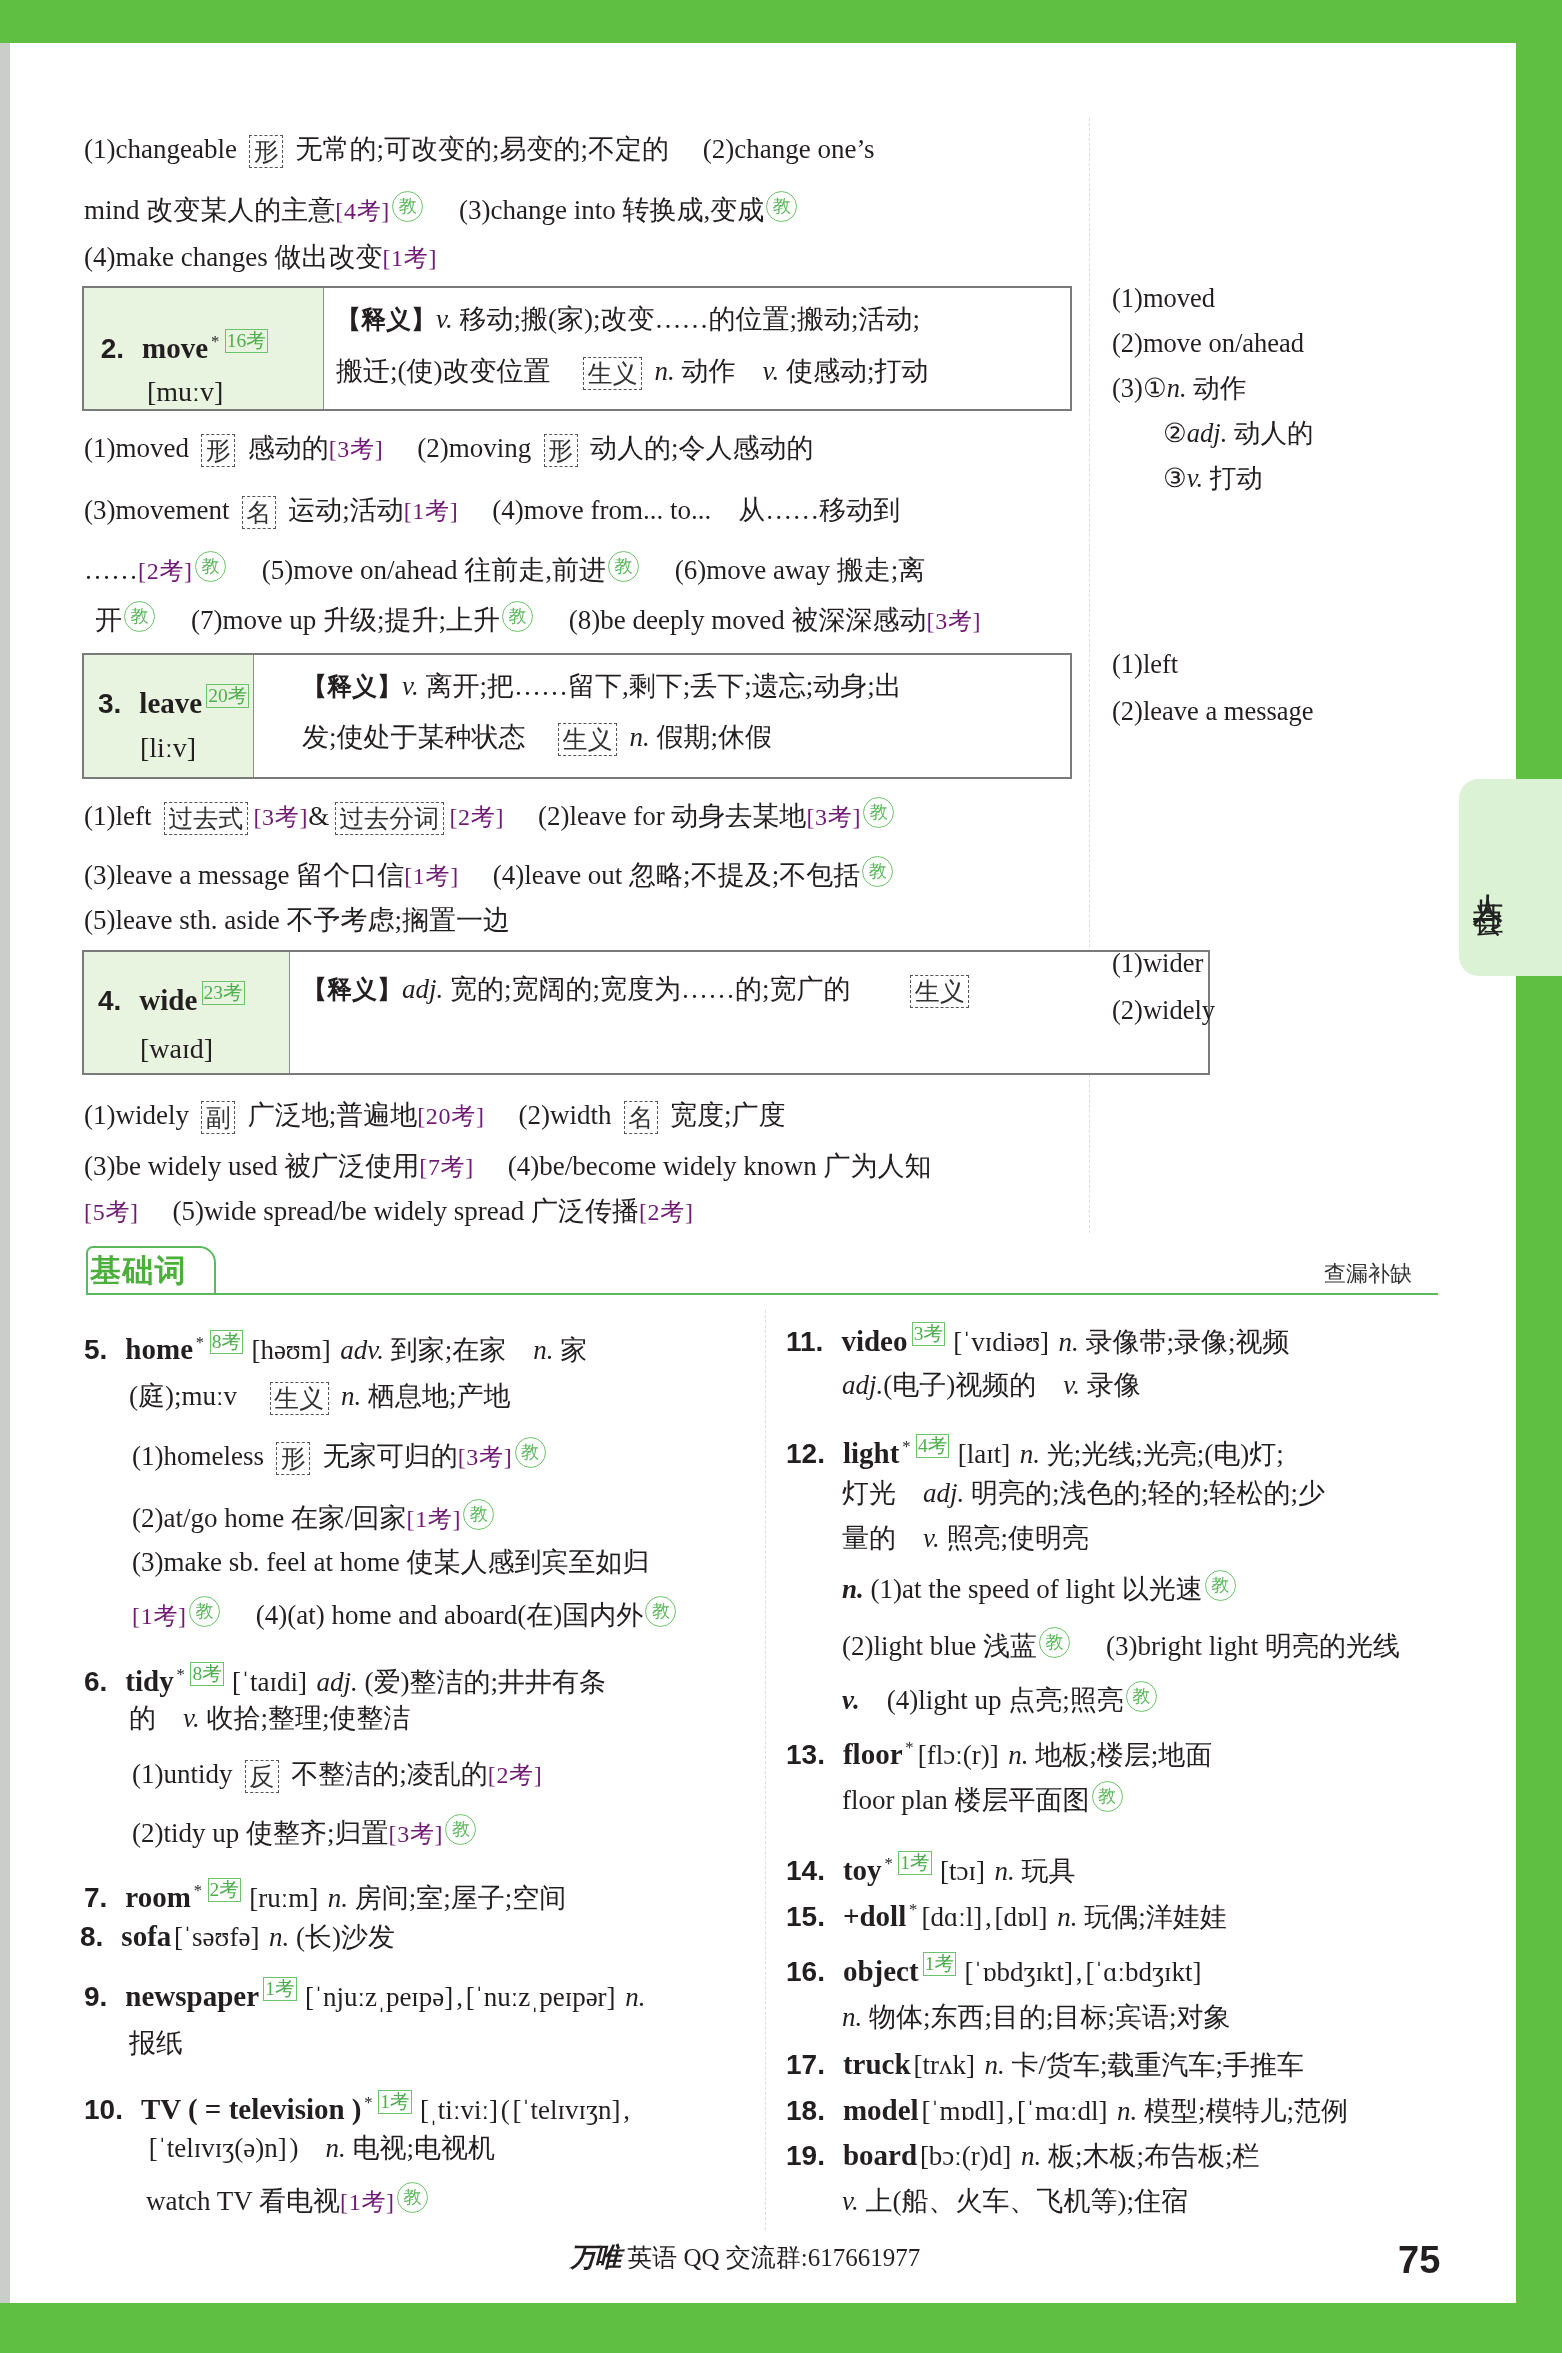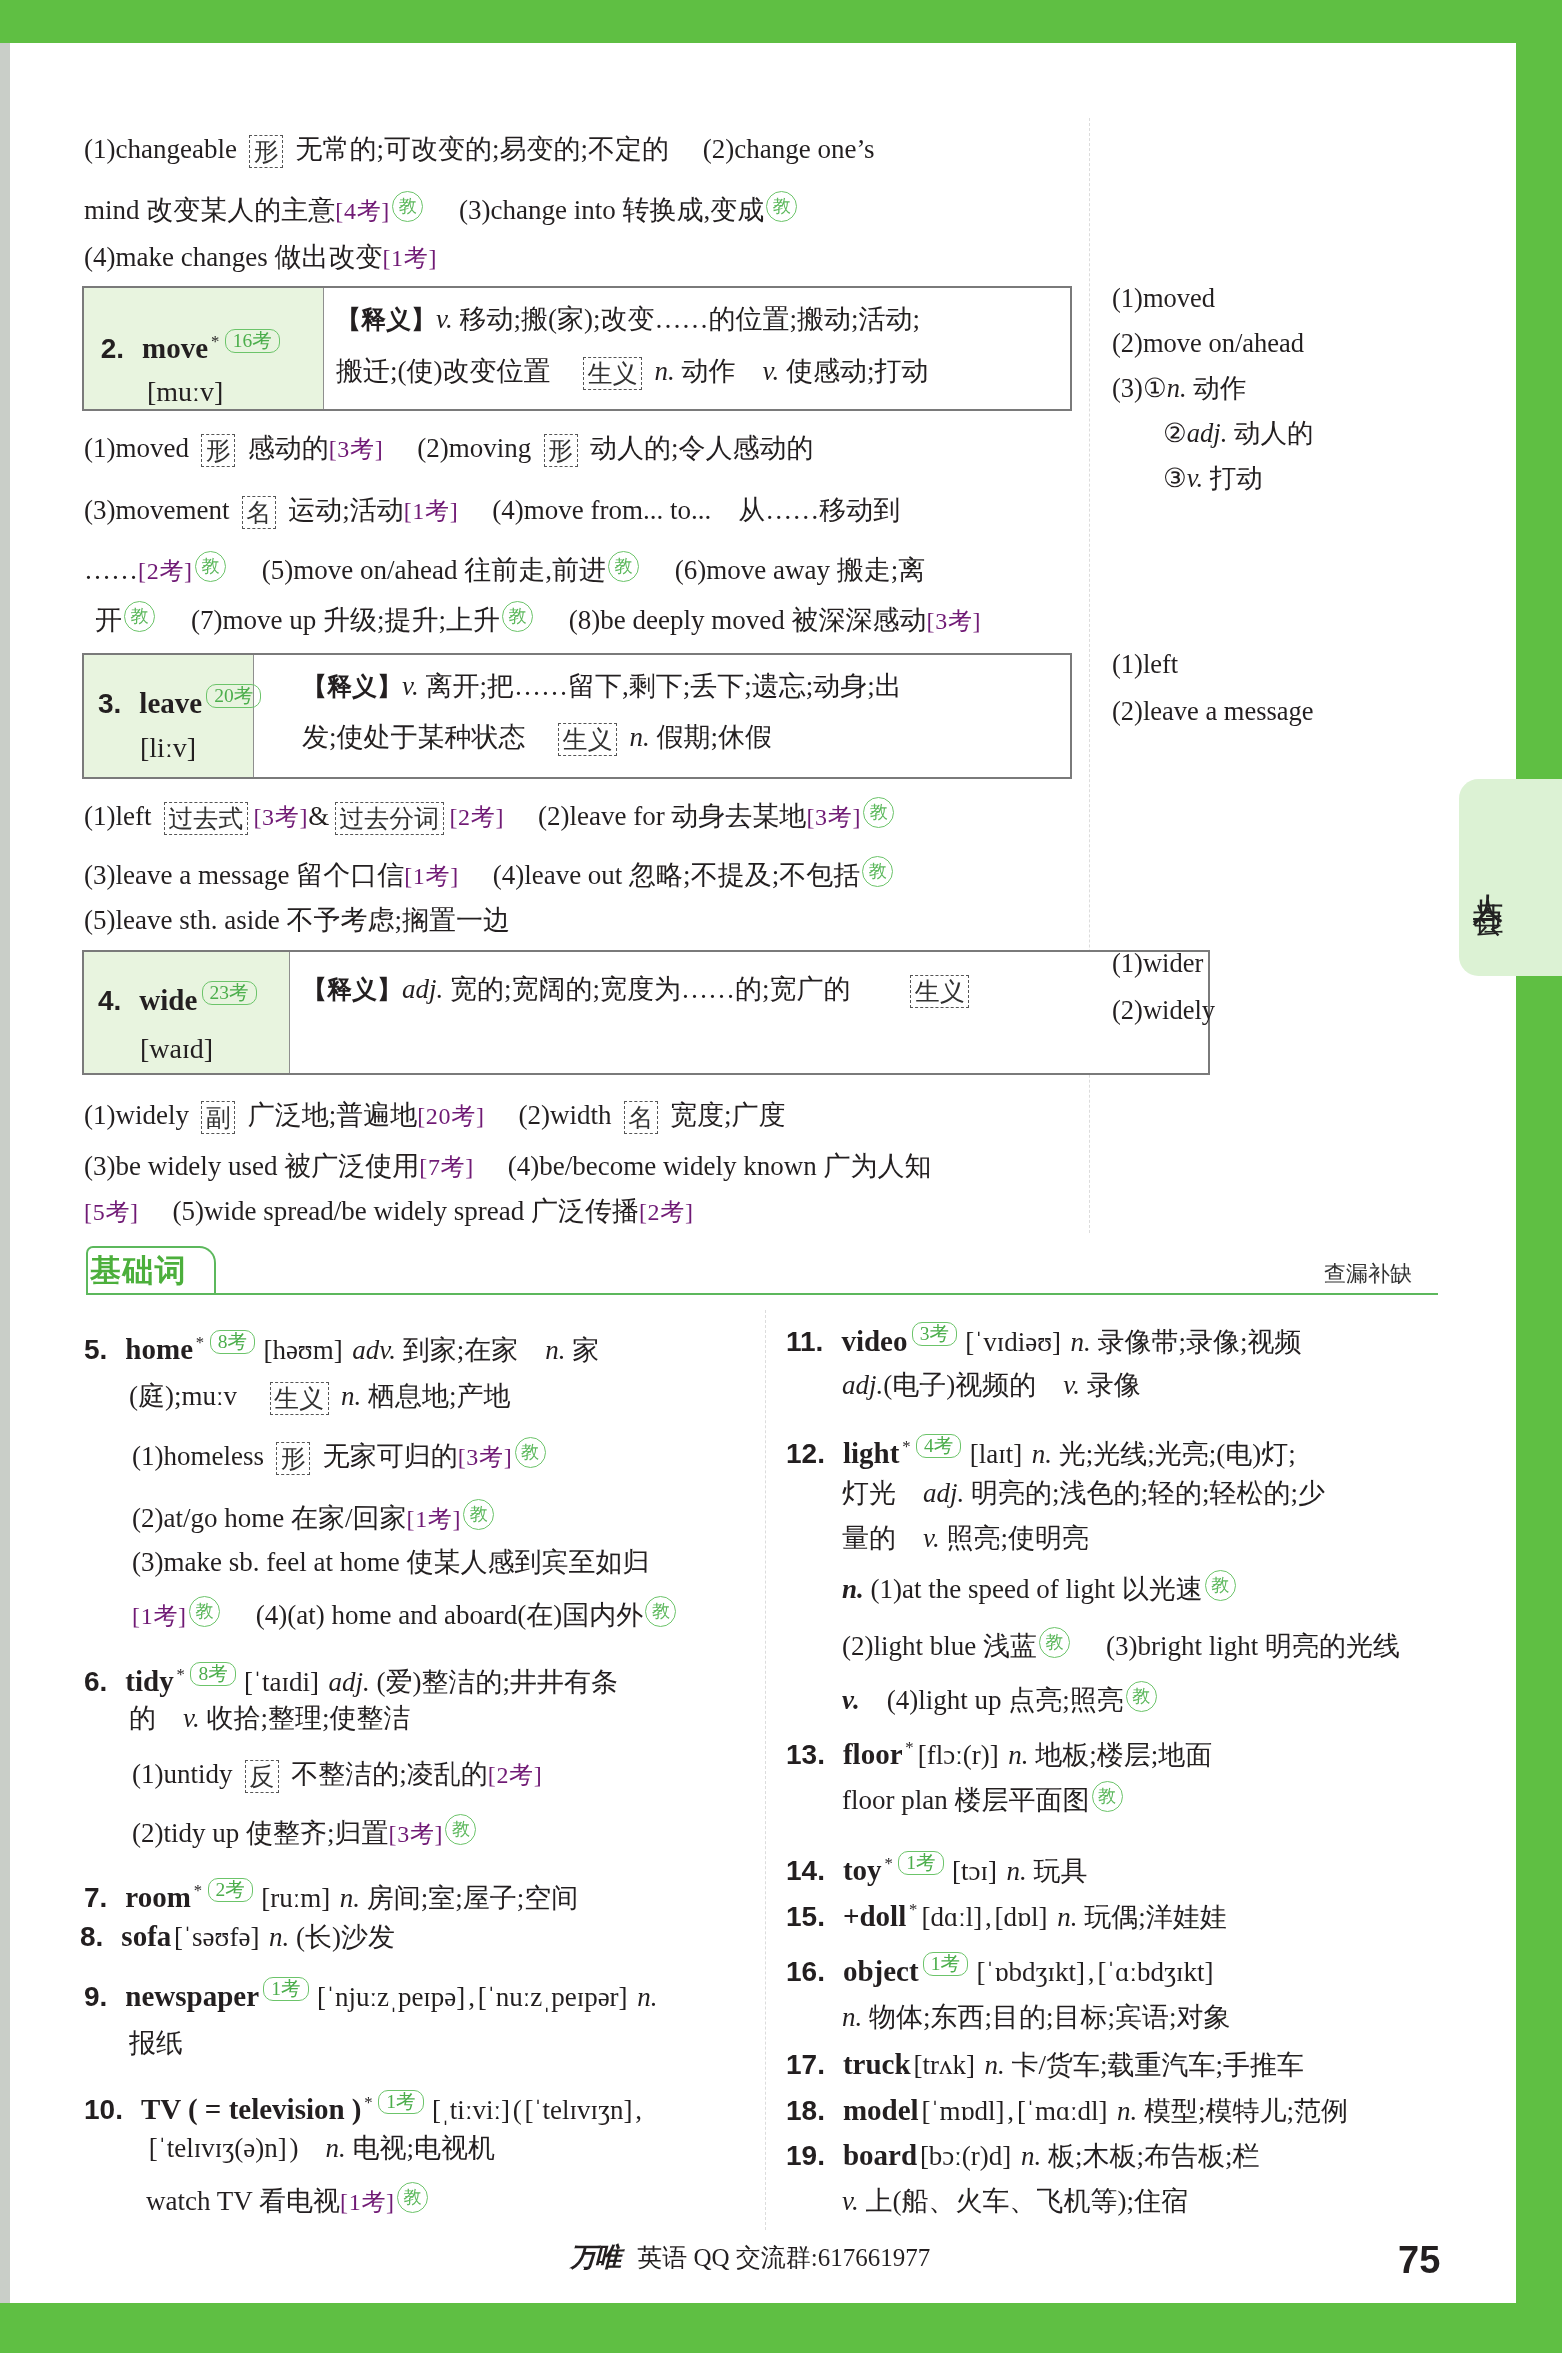--- a/index.html
+++ b/index.html
@@ -12,34 +12,34 @@
 .ans{position:absolute;white-space:nowrap;font-size:26.5px;line-height:39px;height:39px}
 .entry-box{position:absolute;border:2.1px solid #7a7a7a;background:#fff}
 .eb-left{position:absolute;left:0;top:0;bottom:0;background:#e8f4df;border-right:1.4px solid #8f8f8f}
 .eb-head{position:absolute;white-space:nowrap;line-height:39px;height:39px}
 .eb-ph{position:absolute;white-space:nowrap;font-size:28px;line-height:39px}
 .eb-def{position:absolute;white-space:nowrap;font-size:27px;line-height:39px}
 .label{font-family:"DejaVu Sans",sans-serif;font-weight:bold;font-size:25px}
 .k-num{font-family:"Liberation Sans",sans-serif;font-weight:bold;font-size:28px;margin-right:18px}
 .k-hw{font-weight:bold;font-size:29px}
 .k-star{font-size:16.7px;vertical-align:11px;margin:0 1.4px 0 2.8px}
-.k-badge{display:inline-block;font-size:19.5px;line-height:22px;border:1.4px solid #6cc46a;border-radius:10px;padding:0 7px;color:#4cae4c;vertical-align:11px;margin:0 5.6px 0 4.2px}
+.k-badge{display:inline-block;font-size:19.5px;line-height:22px;border:1.4px solid #6cc46a;border-radius:0;padding:0 1px;color:#4cae4c;vertical-align:11px;margin:0 5.6px 0 4.2px}
 .k-ph{margin:0 2.8px}
 .k-box{display:inline-block;border:1.4px dashed #555;padding:0 3.5px;font-size:25px;line-height:31px;margin:0 5.6px;vertical-align:middle;color:#333}
 .k-exam{color:#701a75;font-size:24px;letter-spacing:0.7px}
 .k-jiao{display:inline-block;width:31px;height:31px;border:1.4px solid #6cc46a;border-radius:50%;color:#5cb85c;font-size:18px;line-height:28px;text-align:center;vertical-align:7px;margin:0 2.1px}
 .k-it{font-style:italic}
 .k-bi{font-style:italic;font-weight:bold}
 .sec-tab{position:absolute;border:2.1px solid #5cb85c;border-bottom:none;border-radius:7px 16.7px 0 0;color:#4caf3c;font-family:"DejaVu Sans",sans-serif;font-weight:bold;font-size:31px;line-height:45px;padding-left:2px;letter-spacing:1.4px}
 .sec-line{position:absolute;height:2.1px;background:#5cb85c}
 .sec-right{position:absolute;font-family:"DejaVu Sans",sans-serif;font-size:22px;line-height:31px;color:#333;white-space:nowrap}
 .side-tab{position:absolute;left:1459px;top:779px;width:104px;height:197px;background:#dcf2d4;border-radius:19.5px 0 0 19.5px}
 .side-tab span{position:absolute;left:8.4px;top:50%;transform:translateY(-50%);writing-mode:vertical-rl;font-family:"DejaVu Sans",sans-serif;font-size:31px;letter-spacing:4.2px;color:#222}
 .footer{position:absolute;white-space:nowrap;font-size:25px;line-height:35px;color:#231f20}
-.brand{font-family:"DejaVu Sans",sans-serif;font-weight:bold;font-style:italic;font-size:26.5px;letter-spacing:-1.4px;margin-right:17px}
+.brand{font-family:"DejaVu Sans",sans-serif;font-weight:bold;font-style:italic;font-size:26.5px;letter-spacing:-1.4px;margin-right:7px}
 .page-num{position:absolute;font-family:"Liberation Sans",sans-serif;font-weight:bold;font-size:38px;line-height:42px}
 </style>
 </head>
 <body>
 
 <div class="edge-left"></div>
 <div class="page"></div>
 
 <div class="vdiv" style="left:1089px;top:118px;height:1115px"></div>
 <div class="vdiv" style="left:765px;top:1310px;height:920px"></div>

